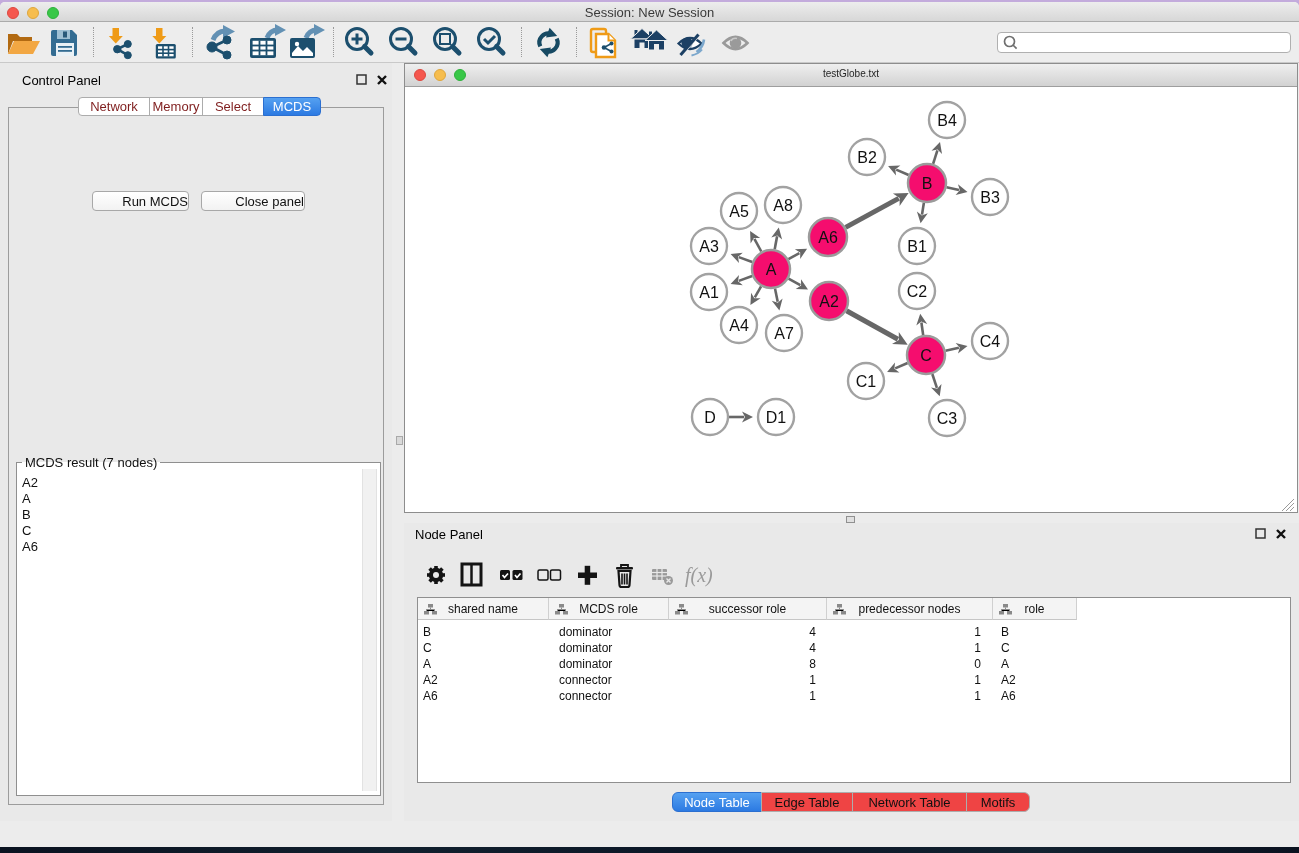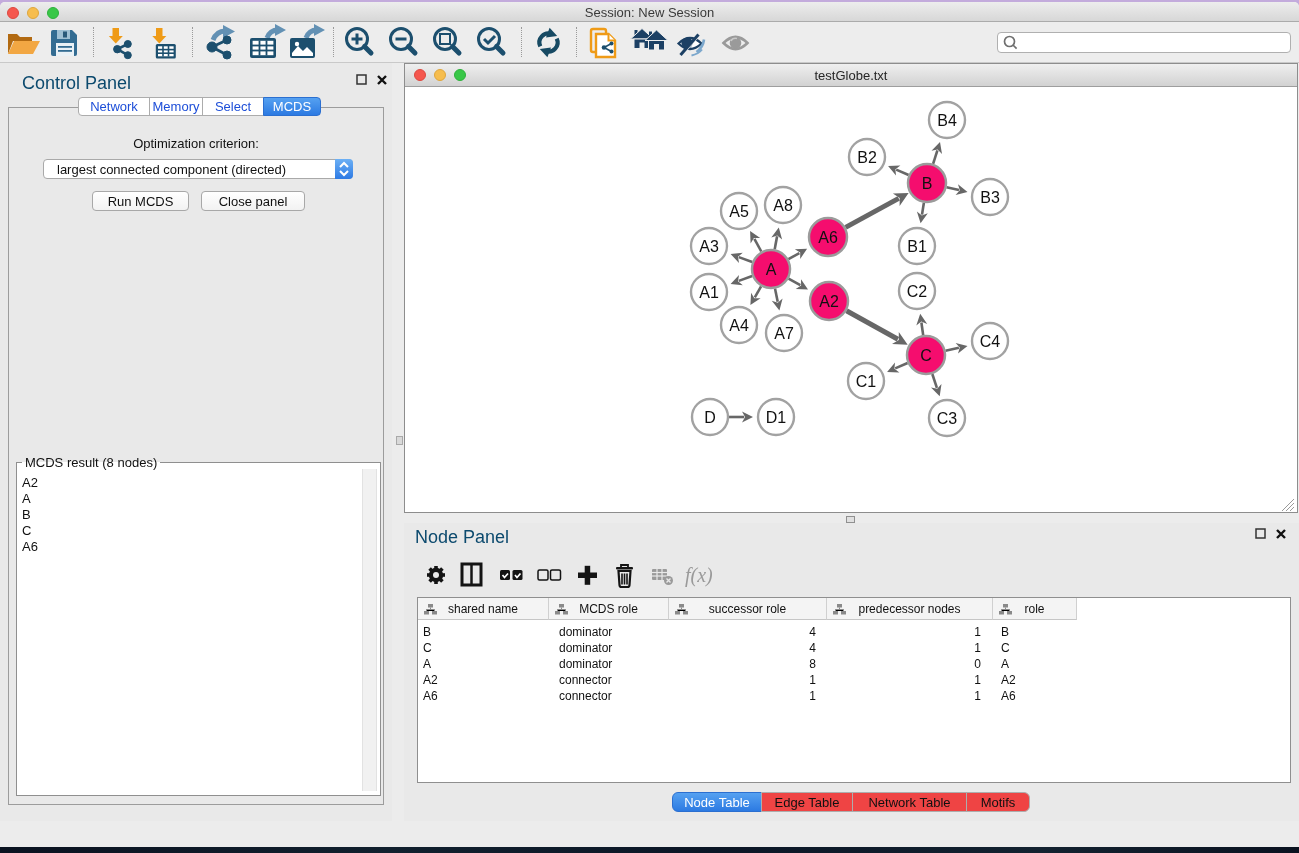--- a/index.html
+++ b/index.html
@@ -6,32 +6,32 @@
 #app{position:absolute;left:0;top:2px;width:1299px;height:845px;background:#ececec;border-radius:5px 5px 0 0}
 #topstrip{position:absolute;left:0;top:0;width:1299px;height:10px;background:#c3abdc}
 #titlebar{position:absolute;left:0;top:0;width:1299px;height:20px;background:linear-gradient(#ededed,#d7d7d7);border-bottom:1px solid #ababab;border-radius:5px 5px 0 0}
 .light{position:absolute;top:5px;width:12px;height:12px;border-radius:50%}
 #titlebar .t{position:absolute;width:100%;text-align:center;top:3px;font-size:13px;color:#3a3a3a}
 #toolbar{position:absolute;left:0;top:20px;width:1299px;height:41px;background:#ededed;border-bottom:1px solid #c9c9c9}
 .sep{position:absolute;top:5px;height:30px;width:1px;border-left:1px dotted #9a9a9a}
 #searchbox{position:absolute;left:997px;top:10px;width:294px;height:21px;background:#fff;border:1px solid #b0b0b0;border-radius:4px}
 
 #cpanel{position:absolute;left:0;top:61px;width:392px;height:758px;background:#e9e9e9}
-.paneltitle{font-size:18px;color:#0c4a6e}
-.tab{position:absolute;top:34px;z-index:2;height:19px;border:1px solid #acacac;background:#fff;font-size:13px;color:#1d4ed8;text-align:center;line-height:18px}
+.paneltitle{font-size:13px;color:#000000}
+.tab{position:absolute;top:34px;z-index:2;height:19px;border:1px solid #acacac;background:#fff;font-size:13px;color:#7f1d1d;text-align:center;line-height:18px}
 .tabsel{background:linear-gradient(#55a1f1,#2c7ae2);color:#fff;border-color:#2b6fd0}
 #cpbox{position:absolute;left:8px;top:44px;width:376px;height:698px;border:1px solid #9c9c9c;background:#e9e9e9}
-.btn{position:absolute;background:linear-gradient(#ffffff,#f2f2f2);border:1px solid #a8a8a8;border-radius:4px;font-size:13px;color:#111;text-align:center}
+.btn{position:absolute;background:linear-gradient(#ffffff,#f2f2f2);border:1px solid #a8a8a8;border-radius:4px;font-size:13px;color:#111;text-align:right}
 #mcdsbox{position:absolute;left:8px;top:402px;width:365px;height:334px;border:1px solid #8f8f8f;background:#fff}
 #mcdsbox .lbl{position:absolute;left:5px;top:-8px;padding:0 3px;font-size:13px;color:#111;background:linear-gradient(#e9e9e9 50%,#ffffff 50%)}
 .li{position:absolute;left:14px;font-size:13px;color:#111}
 
 #netwin{position:absolute;left:404px;top:61px;width:894px;height:450px;background:#fff;border:1px solid #8d8d8d}
 #nettitle{position:absolute;left:0;top:0;width:892px;height:23px;background:linear-gradient(#efefef,#d2d2d2);border-bottom:1px solid #9e9e9e}
-#nettitle .t{position:absolute;width:100%;text-align:center;top:4px;font-size:13px;color:#262626}
+#nettitle .t{position:absolute;width:100%;text-align:center;top:4px;font-size:10px;color:#262626}
 
 #tpanel{position:absolute;left:404px;top:521px;width:895px;height:298px;background:#e9e9e9}
 #ttable{position:absolute;left:13px;top:74px;width:874px;height:186px;background:#fff;border:1px solid #8f8f8f}
 .th{position:absolute;top:0;height:22px;background:#f4f4f4;border-right:1px solid #d0d0d0;border-bottom:1px solid #c6c6c6;font-size:12px;color:#111;text-align:center;line-height:22px}
 .td{position:absolute;font-size:12px;color:#111;height:16px;line-height:16px}
 .btab{position:absolute;top:0;height:20px;border:1px solid #adadad;background:#ef4444;font-size:13px;color:#111;text-align:center;line-height:19px}
 
 #statusbar{position:absolute;left:0;top:817px;width:1299px;height:28px;background:#f0f0f0;border-top:1px solid #c2c2c2}
 #memorybtn{position:absolute;left:1216px;top:5px;width:77px;height:21px;background:linear-gradient(#fdfdfd,#efefef);border:1px solid #b3b3b3;border-radius:4px;font-size:12px;color:#111;text-align:center;line-height:19px}
 #listbtn{position:absolute;left:11px;top:5px;width:25px;height:22px;background:linear-gradient(#fbfbfb,#ededed);border:1px solid #ababab;border-radius:3px}
@@ -194,34 +194,24 @@
  <div class="paneltitle" style="position:absolute;left:22px;top:10px">Control Panel</div>
  <svg style="left:356px;top:11px" width="36" height="13" viewBox="0 0 36 13">
   <rect x="1" y="1" width="9" height="9" fill="none" stroke="#333" stroke-width="1.5"></rect>
   <path d="M22 2 l8 8 M30 2 l-8 8" stroke="#111" stroke-width="2.4"></path>
  </svg>
  <div class="tab" style="left:78px;width:72px;border-radius:4px 0 0 4px">Network</div>
  <div class="tab" style="left:149px;width:54px">Memory</div>
  <div class="tab" style="left:202px;width:62px">Select</div>
  <div class="tab tabsel" style="left:263px;width:58px;border-radius:0 4px 4px 0">MCDS</div>
  <div id="cpbox">
-  <div style="position:absolute;left:0;top:28px;width:374px;text-align:center;font-size:13px;color:#111">Optimization criterion:</div>
-  <div style="position:absolute;left:34px;top:51px;width:310px;height:20px;background:#fff;border:1px solid #a9a9a9;border-radius:4px">
-    <div style="position:absolute;left:13px;top:2px;font-size:13px;color:#111">largest connected component (directed)</div>
-    <div style="position:absolute;right:-1px;top:-1px;width:18px;height:20px;border-radius:0 4px 4px 0;background:linear-gradient(#6cb0f5,#2d7ae4)">
-     <svg width="18" height="20" viewBox="0 0 18 20">
-              <path d="M5 8 l4 -4 4 4" fill="none" stroke="#fff" stroke-width="2"></path>
-              <path d="M5 12 l4 4 4 -4" fill="none" stroke="#fff" stroke-width="2"></path>
-            </svg>
-    </div>
-  </div>
   <div class="btn" style="left:83px;top:83px;width:97px;height:20px;line-height:19px">Run MCDS</div>
   <div class="btn" style="left:192px;top:83px;width:104px;height:20px;line-height:19px">Close panel</div>
   <div id="mcdsbox" style="left:7px;top:354px;width:365px;height:334px">
-   <div class="lbl">MCDS result (8 nodes)</div>
+   <div class="lbl">MCDS result (7 nodes)</div>
    <div class="li" style="left:5px;top:12px">A2</div>
    <div class="li" style="left:5px;top:28px">A</div>
    <div class="li" style="left:5px;top:44px">B</div>
    <div class="li" style="left:5px;top:60px">C</div>
    <div class="li" style="left:5px;top:76px">A6</div>
    <div style="position:absolute;right:3px;top:6px;width:15px;height:322px;background:#f1f1f1;border-left:1px solid #e2e2e2;border-right:1px solid #e2e2e2"></div>
   </div>
  </div>
 </div>
 <div style="position:absolute;left:396px;top:434px;width:7px;height:9px;background:#d9d9d9;border:1px solid #a9a9a9"></div>

